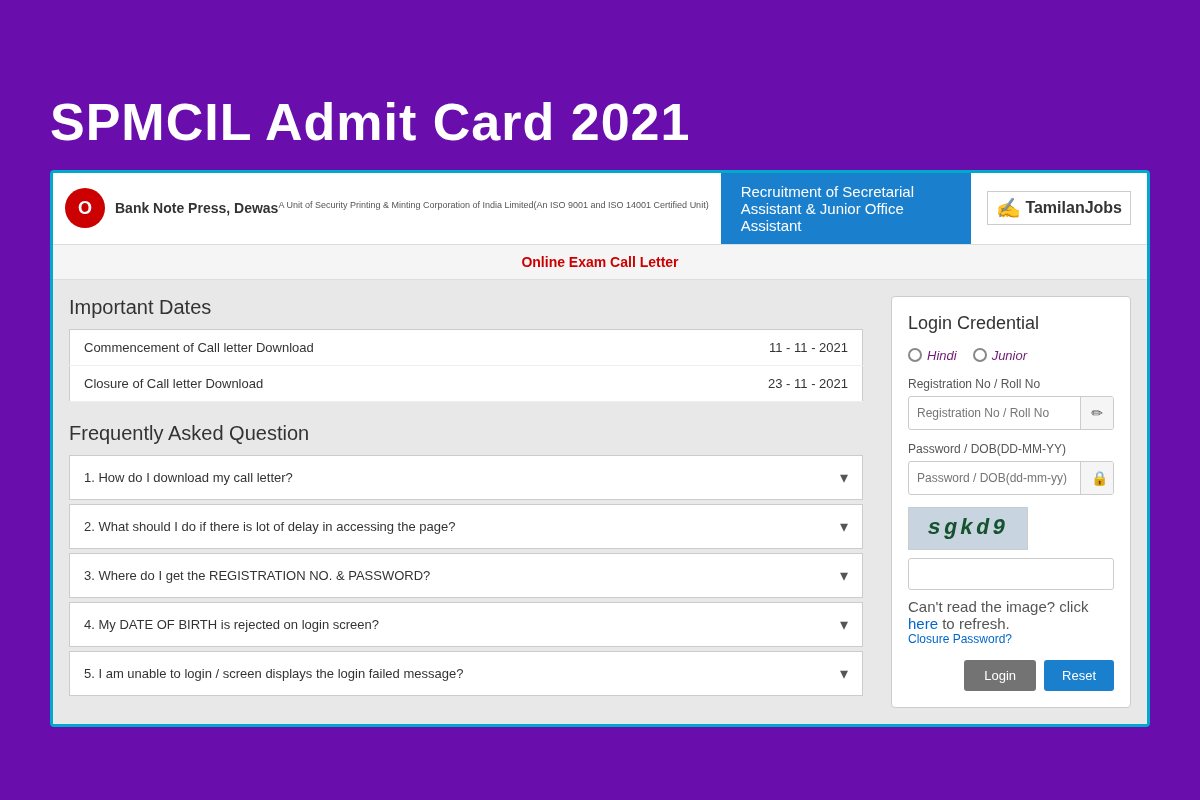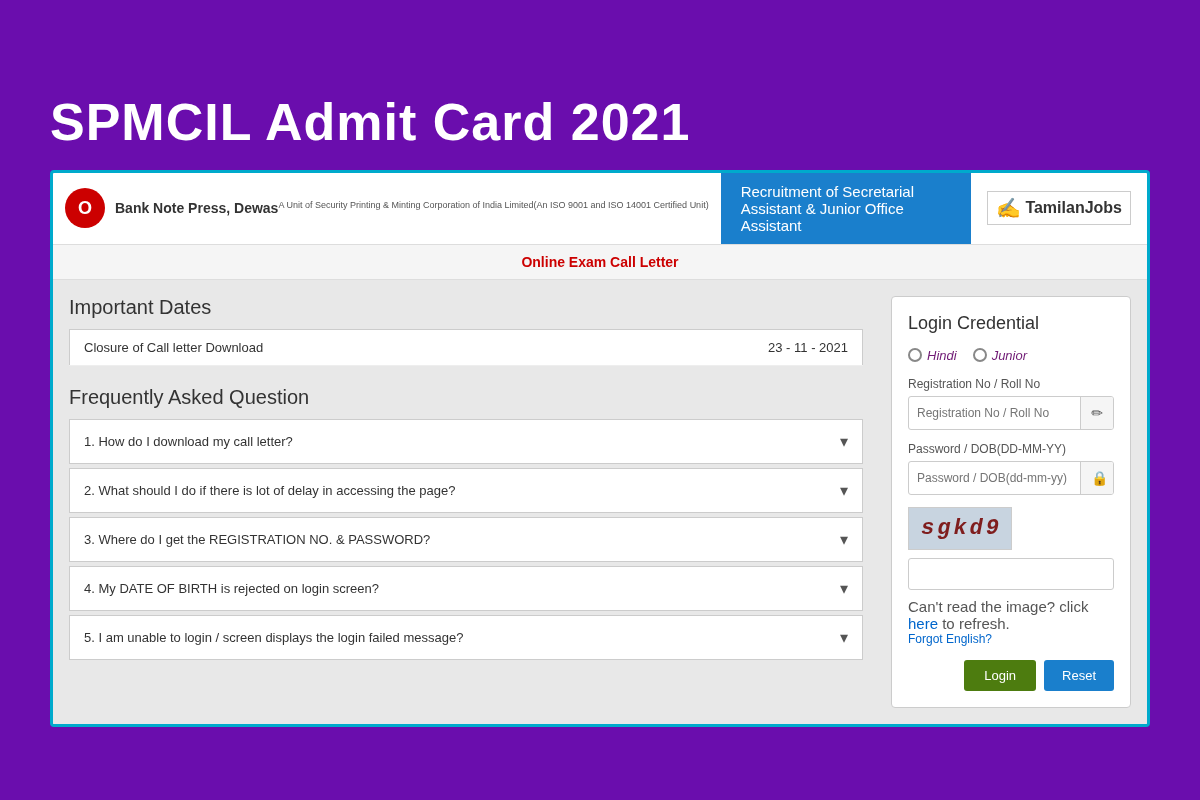--- a/index.html
+++ b/index.html
@@ -244,24 +244,24 @@
       font-size: 14px;
     }
     
     .captcha-img {
       background: linear-gradient(135deg, #ddd 0%, #eee 100%);
       border: 1px solid #ccc;
       padding: 8px 12px;
       font-size: 22px;
       font-weight: bold;
       font-style: italic;
-      color: #7f1d1d;
+      color: #14532d;
       letter-spacing: 3px;
       margin-bottom: 8px;
-      width: 104px;
+      width: 120px;
       text-align: center;
       font-family: 'Courier New', monospace;
       background: #c8d4e0;
     }
     .captcha-input-row {
       display: flex;
       align-items: center;
       border: 1px solid #ccc;
       border-radius: 3px;
       overflow: hidden;
@@ -289,21 +289,21 @@
       font-size: 12px;
       color: #0066cc;
       margin-bottom: 14px;
     }
     .button-row {
       display: flex;
       gap: 8px;
       justify-content: flex-end;
     }
     .btn-login {
-      background: #4d7c0f;
+      background: #737373;
       color: white;
       border: none;
       padding: 8px 20px;
       font-size: 13px;
       border-radius: 3px;
       cursor: pointer;
       margin-left: 47px;
     }
     .btn-reset {
       background: #1a7fcc;
@@ -349,20 +349,24 @@
       <span class="subheader-text">Online Exam Call Letter</span>
     </div>
 
     <div class="content-area">
 
       <div class="left-panel">
 
         <h2 class="section-title">Important Dates</h2>
         <table class="dates-table">
           <tbody id="dates-tbody">
+          <tr>
+                <td>Commencement of Call letter Download</td>
+                <td>11 - 11 - 2021</td>
+              </tr>
               <tr>
                 <td>Closure of Call letter Download</td>
                 <td>23 - 11 - 2021</td>
               </tr>
             </tbody>
         </table>
 
         <h2 class="section-title">Frequently Asked Question</h2>
         <div class="faq-section" id="faq-list">
         <div class="faq-item">
@@ -417,21 +421,21 @@
 
         <div class="captcha-img">sgkd9</div>
         <div class="captcha-input-row">
           <input class="captcha-input" type="text" placeholder="" style="">
         </div>
         <div class="captcha-help">
           <span>Can't read the image? click</span>
           <a href="#">here</a>
           <span>to refresh.</span>
         </div>
-        <a href="#" class="forgot-link">Forgot English?</a>
+        <a href="#" class="forgot-link">Closure Password?</a>
 
         <div class="button-row">
           <button class="btn-login">Login</button>
           <button class="btn-reset">Reset</button>
         </div>
       </div>
     </div>
   </div>
 </div>
 

